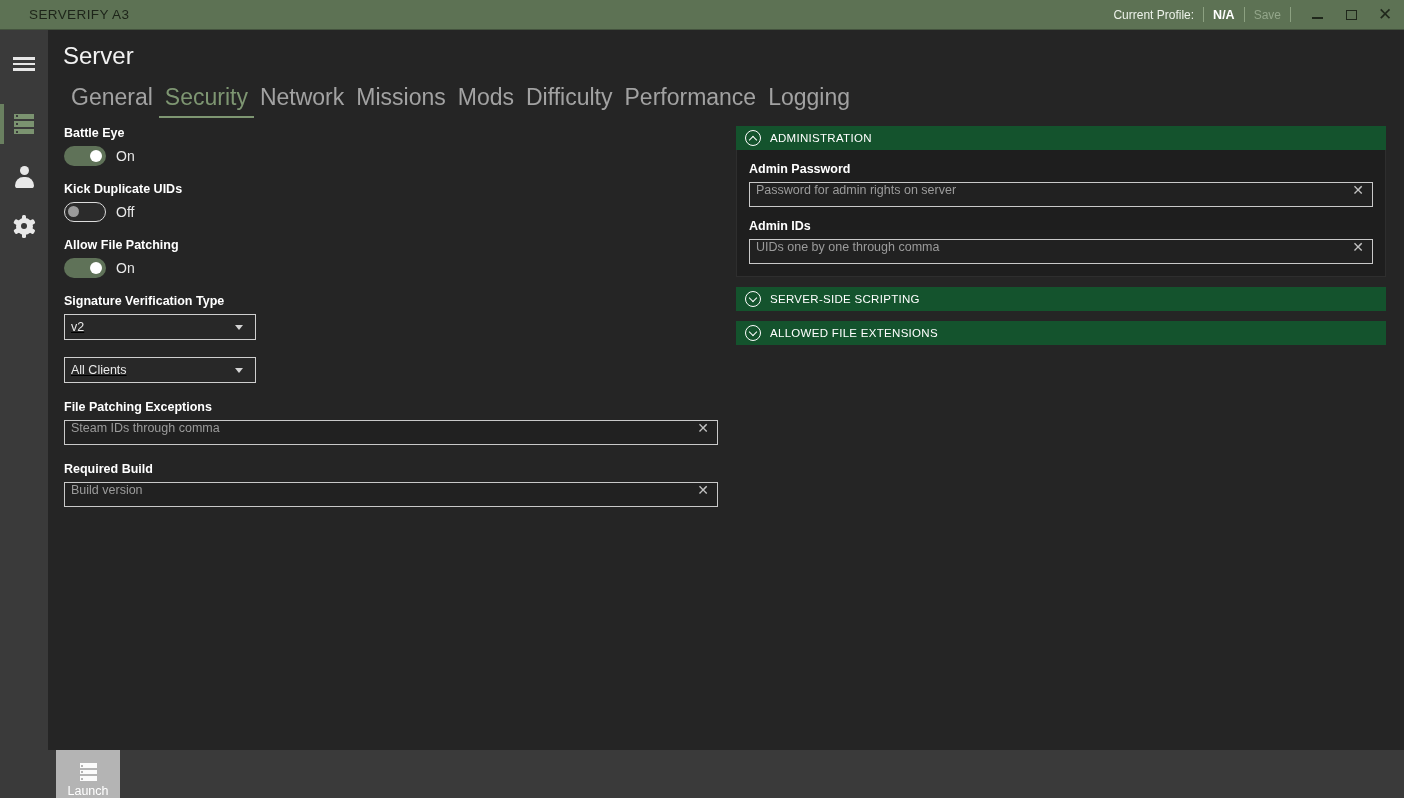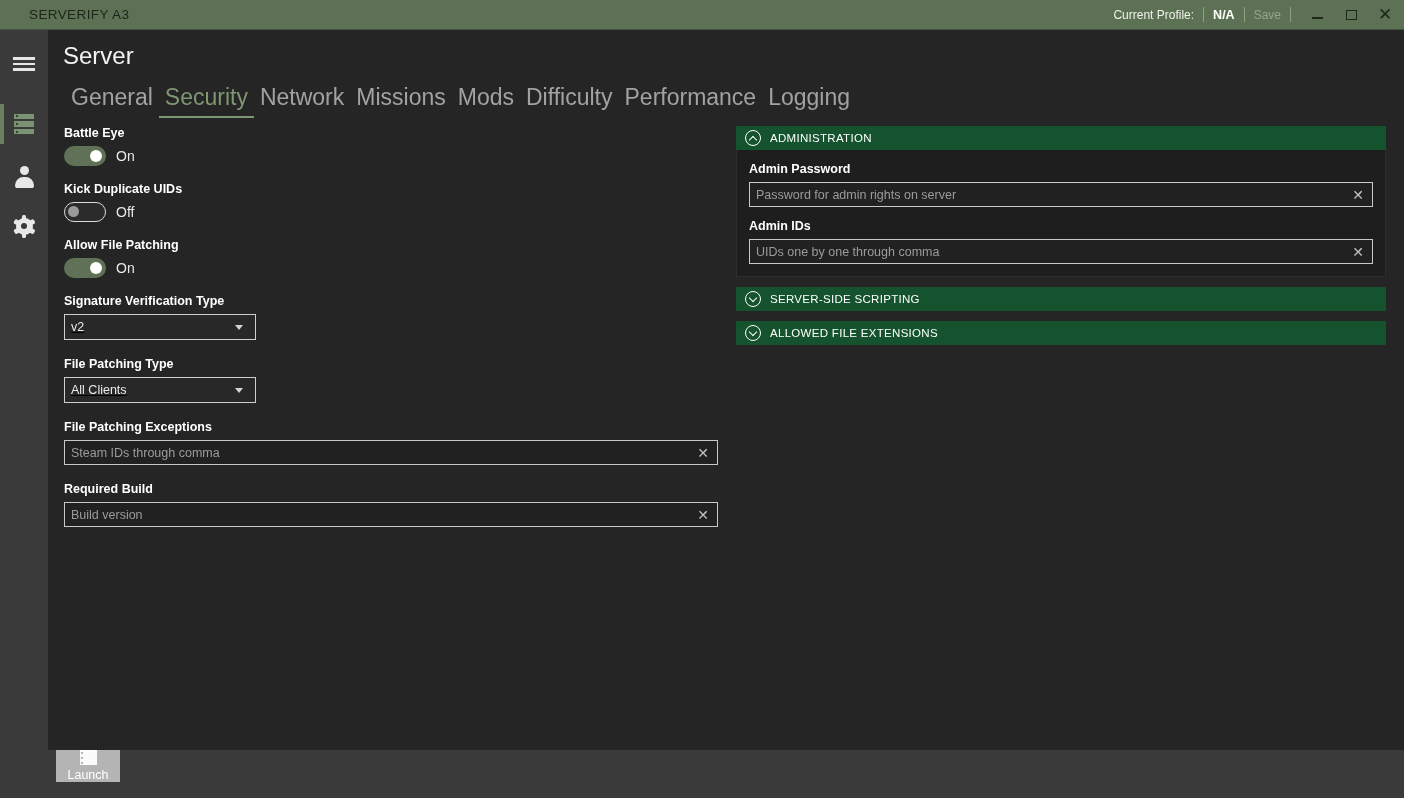--- a/index.html
+++ b/index.html
@@ -134,21 +134,21 @@
     display:flex; align-items:center; padding: 0 6px; margin-bottom: 17px; text-decoration: underline;
   }
   .select-value { font-size: 12.5px; color:#e9e9e9; flex:1; }
   .caret {
     width:0; height:0; border-left: 4.5px solid transparent;
     border-right: 4.5px solid transparent; border-top: 5px solid #d4d4d4;
     margin-right: 6px;
   }
   .text-input {
     width: 654px; height: 25px; background:#212121; border:1px solid #c9c9c9;
-    display:flex; align-items:center; padding: 0 6px; margin-bottom: 17px;
+    display:flex; align-items:flex-start; padding: 0 6px; margin-bottom: 17px;
   }
   .ti-placeholder { font-size: 12.5px; color:#9b9b9b; flex:1; }
   .clear-x { font-size: 14px; color:#c2c2c2; line-height:1; padding: 0 2px; }
 
   
   .col-right { position:absolute; left: 688px; top: 96px; width: 650px; }
   .section-head {
     height: 24px; background:#14532d; display:flex; align-items:center;
     padding-left: 9px;
   }
@@ -173,21 +173,21 @@
   .section-body .text-input { width: 100%; margin-bottom: 12px; }
   .section-body .text-input:last-child { margin-bottom: 2px; }
   .section-gap { height: 10px; }
 
   
   .footer {
     position:absolute; left:0; top: 750px; width: 1404px; height: 48px;
     background: #3a3a3a;
   }
   .launch-btn {
-    position:absolute; left: 56px; top: 0; width: 64px; height: 32px;
+    position:absolute; left: 56px; top: 0; width: 64px; height: 48px;
     background: #b4b4b4; display:flex; flex-direction:column;
     align-items:center; justify-content:flex-end;
   }
   .launch-btn .srv-icon { width: 17px; height: 18px; }
   .launch-btn .srv-icon i { background:#fbfbfb; height: 4.6px; }
   .launch-btn .srv-icon i::after { background:#b4b4b4; }
   .launch-label { font-size: 12.5px; color:#ffffff; margin-top: 3px; }
 </style>
 </head>
 <body>
@@ -287,21 +287,20 @@
           </div>
         <span class="toggle-text">On</span>
       </div>
 
       <div class="field-label">Signature Verification Type</div>
       <div class="select-box">
         <span class="select-value">v2</span>
         <span class="caret"></span>
       </div>
 
-      <div class="field-label">File Patching Type</div>
       <div class="select-box">
         <span class="select-value">All Clients</span>
         <span class="caret"></span>
       </div>
 
       <div class="field-label">File Patching Exceptions</div>
       <div class="text-input">
         <span class="ti-placeholder">Steam IDs through comma</span>
         <span class="clear-x">✕</span>
       </div>

